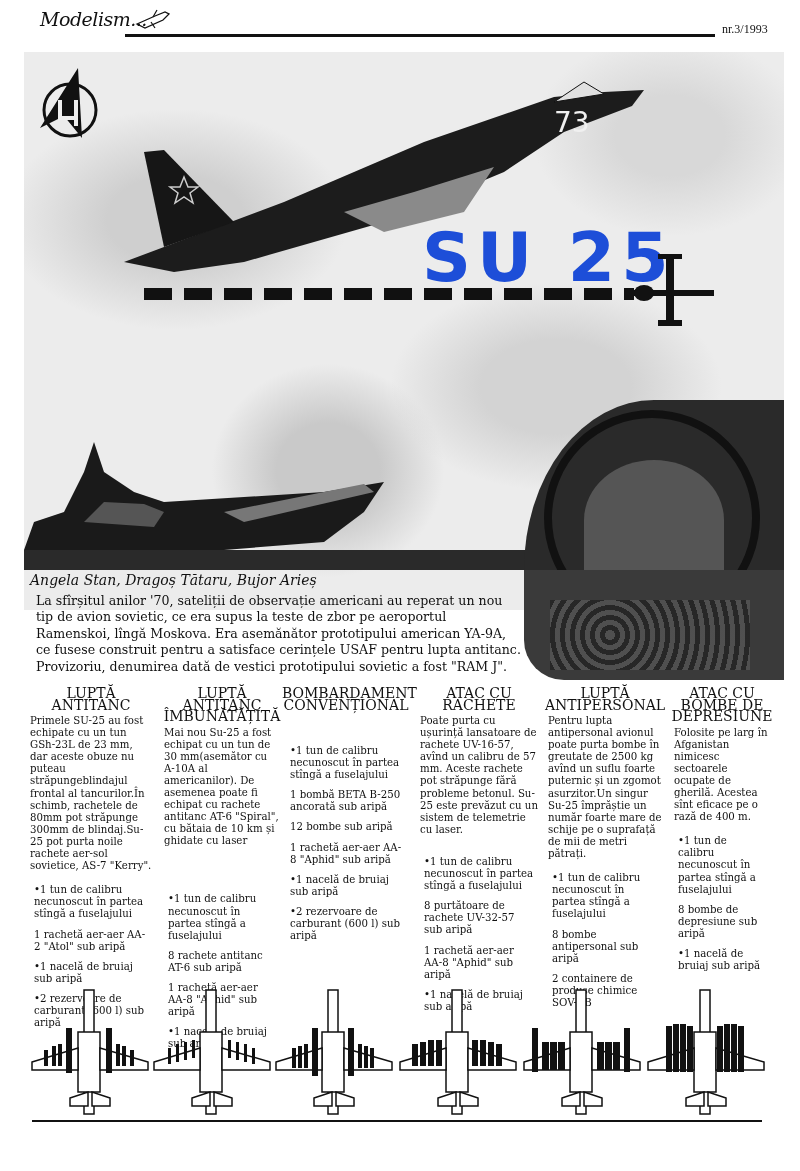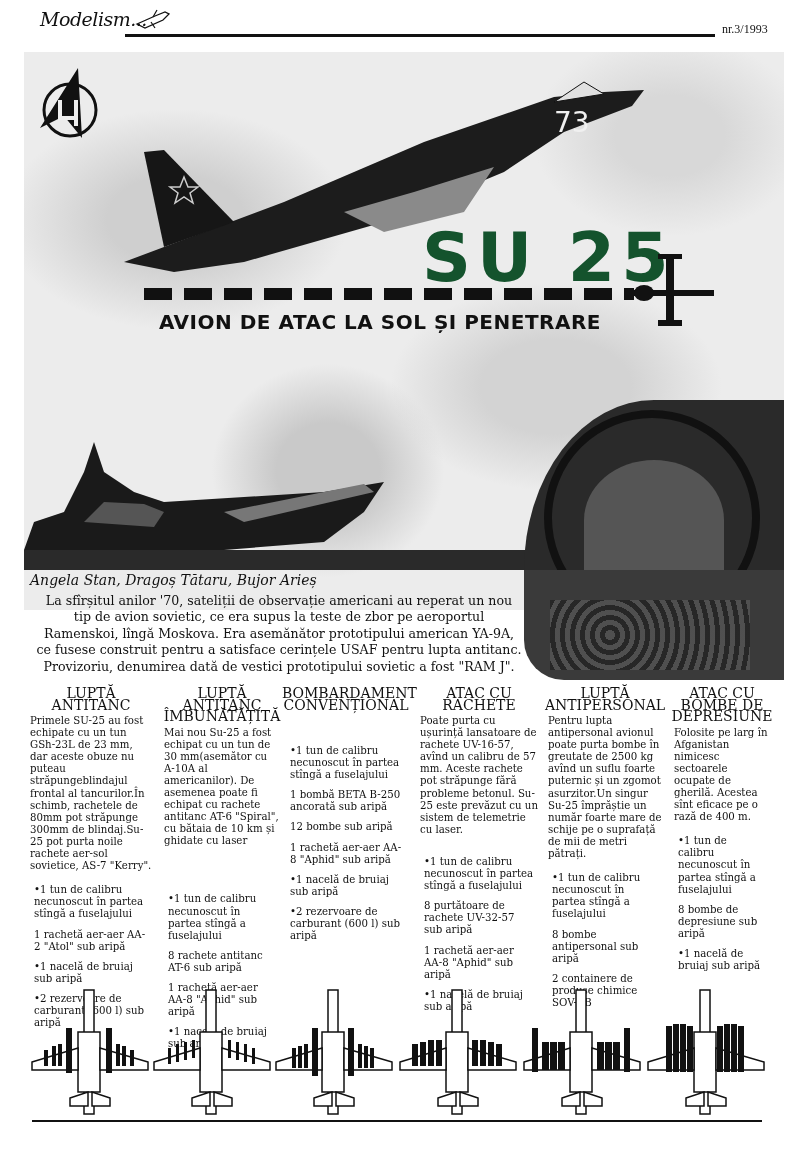--- a/index.html
+++ b/index.html
@@ -11,32 +11,32 @@
   .issue { position: absolute; left: 722px; top: 22px; font-family: "Liberation Serif", serif; font-size: 12px; }
   .hero { position: absolute; left: 24px; top: 52px; width: 760px; height: 558px; background: #e8e8e8; overflow: hidden; }
   .hero-bg { position: absolute; inset: 0; background:
       radial-gradient(ellipse at 20% 30%, #cfcfcf 0 8%, transparent 20%),
       radial-gradient(ellipse at 70% 60%, #d3d3d3 0 10%, transparent 22%),
       radial-gradient(ellipse at 40% 75%, #c9c9c9 0 8%, transparent 18%),
       radial-gradient(ellipse at 85% 15%, #d8d8d8 0 6%, transparent 15%),
       #ececec; }
   .logo { position: absolute; left: 10px; top: 12px; width: 66px; height: 80px; }
   .jet { position: absolute; left: 60px; top: 20px; width: 600px; height: 200px; }
-  .title-su { position: absolute; left: 398px; top: 166px; font-family: "DejaVu Sans", sans-serif; font-weight: bold; font-size: 68px; letter-spacing: 6px; color: #14532d; }
+  .title-su { position: absolute; left: 398px; top: 166px; font-family: "DejaVu Sans", sans-serif; font-weight: bold; font-size: 68px; letter-spacing: 6px; color: #1d4ed8; }
   .dash-line { position: absolute; left: 120px; top: 236px; width: 490px; height: 12px; background: repeating-linear-gradient(90deg, #111 0 28px, transparent 28px 40px); }
   .small-plane { position: absolute; left: 600px; top: 200px; width: 90px; height: 76px; }
   .subtitle { position: absolute; left: 135px; top: 258px; font-family: "DejaVu Sans", sans-serif; font-weight: bold; font-size: 20px; letter-spacing: 0.5px; }
   .carrier { position: absolute; left: 0; top: 380px; width: 520px; height: 138px; }
   .cockpit { position: absolute; left: 500px; top: 348px; width: 260px; height: 170px; background: #2a2a2a; border-top-left-radius: 130px 170px; overflow: hidden; }
   .cockpit-frame { position: absolute; left: 20px; top: 10px; width: 200px; height: 200px; border: 8px solid #111; border-radius: 50%; }
   .cockpit-inner { position: absolute; left: 60px; top: 60px; width: 140px; height: 120px; background: #555; border-radius: 50% 50% 0 0; }
   .cockpit-lower { position: absolute; left: 524px; top: 570px; width: 260px; height: 110px; background: #3a3a3a; border-bottom-left-radius: 40px; }
   .cockpit-panel { position: absolute; left: 550px; top: 600px; width: 200px; height: 70px; background: repeating-radial-gradient(circle at 30% 50%, #555 0 5px, #222 5px 10px); opacity: .8; }
   .authors { position: absolute; left: 30px; top: 572px; font-family: "DejaVu Serif", serif; font-style: italic; font-size: 14px; }
-  .intro { position: absolute; left: 36px; top: 593px; width: 486px; font-family: "DejaVu Serif", serif; font-size: 12.6px; line-height: 16.4px; text-align: center; }
+  .intro { position: absolute; left: 36px; top: 593px; width: 486px; font-family: "DejaVu Serif", serif; font-size: 12.6px; line-height: 16.4px; }
   .columns { position: absolute; left: 26px; top: 688px; width: 760px; height: 300px; }
   .col { position: absolute; top: 0; font-family: "DejaVu Serif", serif; font-size: 10.2px; line-height: 12.1px; }
   .col-head { font-weight: normal; text-align: center; text-transform: uppercase; font-size: 14px; line-height: 11.5px; }
   .col-body { margin: 4px; }
   .col-list { margin-top: 12px; }
   .col-list div { margin: 8px; }
   .aircraft-row { position: absolute; left: 30px; top: 988px; width: 760px; height: 135px; }
   .plane-icon { position: absolute; top: 0; width: 120px; height: 130px; }
   .bottom-rule { position: absolute; left: 32px; top: 1120px; width: 730px; height: 2px; background: #111; }
   .page-num { position: absolute; left: 383px; top: 1180px; font-family: Liberation Serif, serif; font-size: 16px; }
@@ -74,21 +74,20 @@
 
   <div class="title-su">SU 25</div>
   <div class="dash-line"></div>
   <svg class="small-plane" viewBox="0 0 90 76">
     <rect x="0" y="38" width="90" height="6" fill="#111"></rect>
     <rect x="42" y="2" width="8" height="72" fill="#111"></rect>
     <rect x="34" y="2" width="24" height="5" fill="#111"></rect>
     <rect x="34" y="68" width="24" height="6" fill="#111"></rect>
     <ellipse cx="20" cy="41" rx="10" ry="8" fill="#111"></ellipse>
   </svg>
-  <div class="subtitle">AVION DE ATAC LA SOL ȘI PENETRARE</div>
 
   <svg class="carrier" viewBox="0 0 520 138">
     <rect x="0" y="118" width="520" height="20" fill="#2a2a2a"></rect>
     <path d="M0 118 L10 90 L40 80 L60 40 L70 10 L80 40 L110 60 L140 70 L300 60 L360 50 L340 80 L300 110 L200 118 Z" fill="#1a1a1a"></path>
     <path d="M60 90 L80 70 L120 72 L140 80 L130 95 Z" fill="#555"></path>
     <path d="M200 80 L340 52 L350 60 L220 90 Z" fill="#777"></path>
   </svg>
 
   <div class="cockpit">
     <div class="cockpit-frame"></div>

